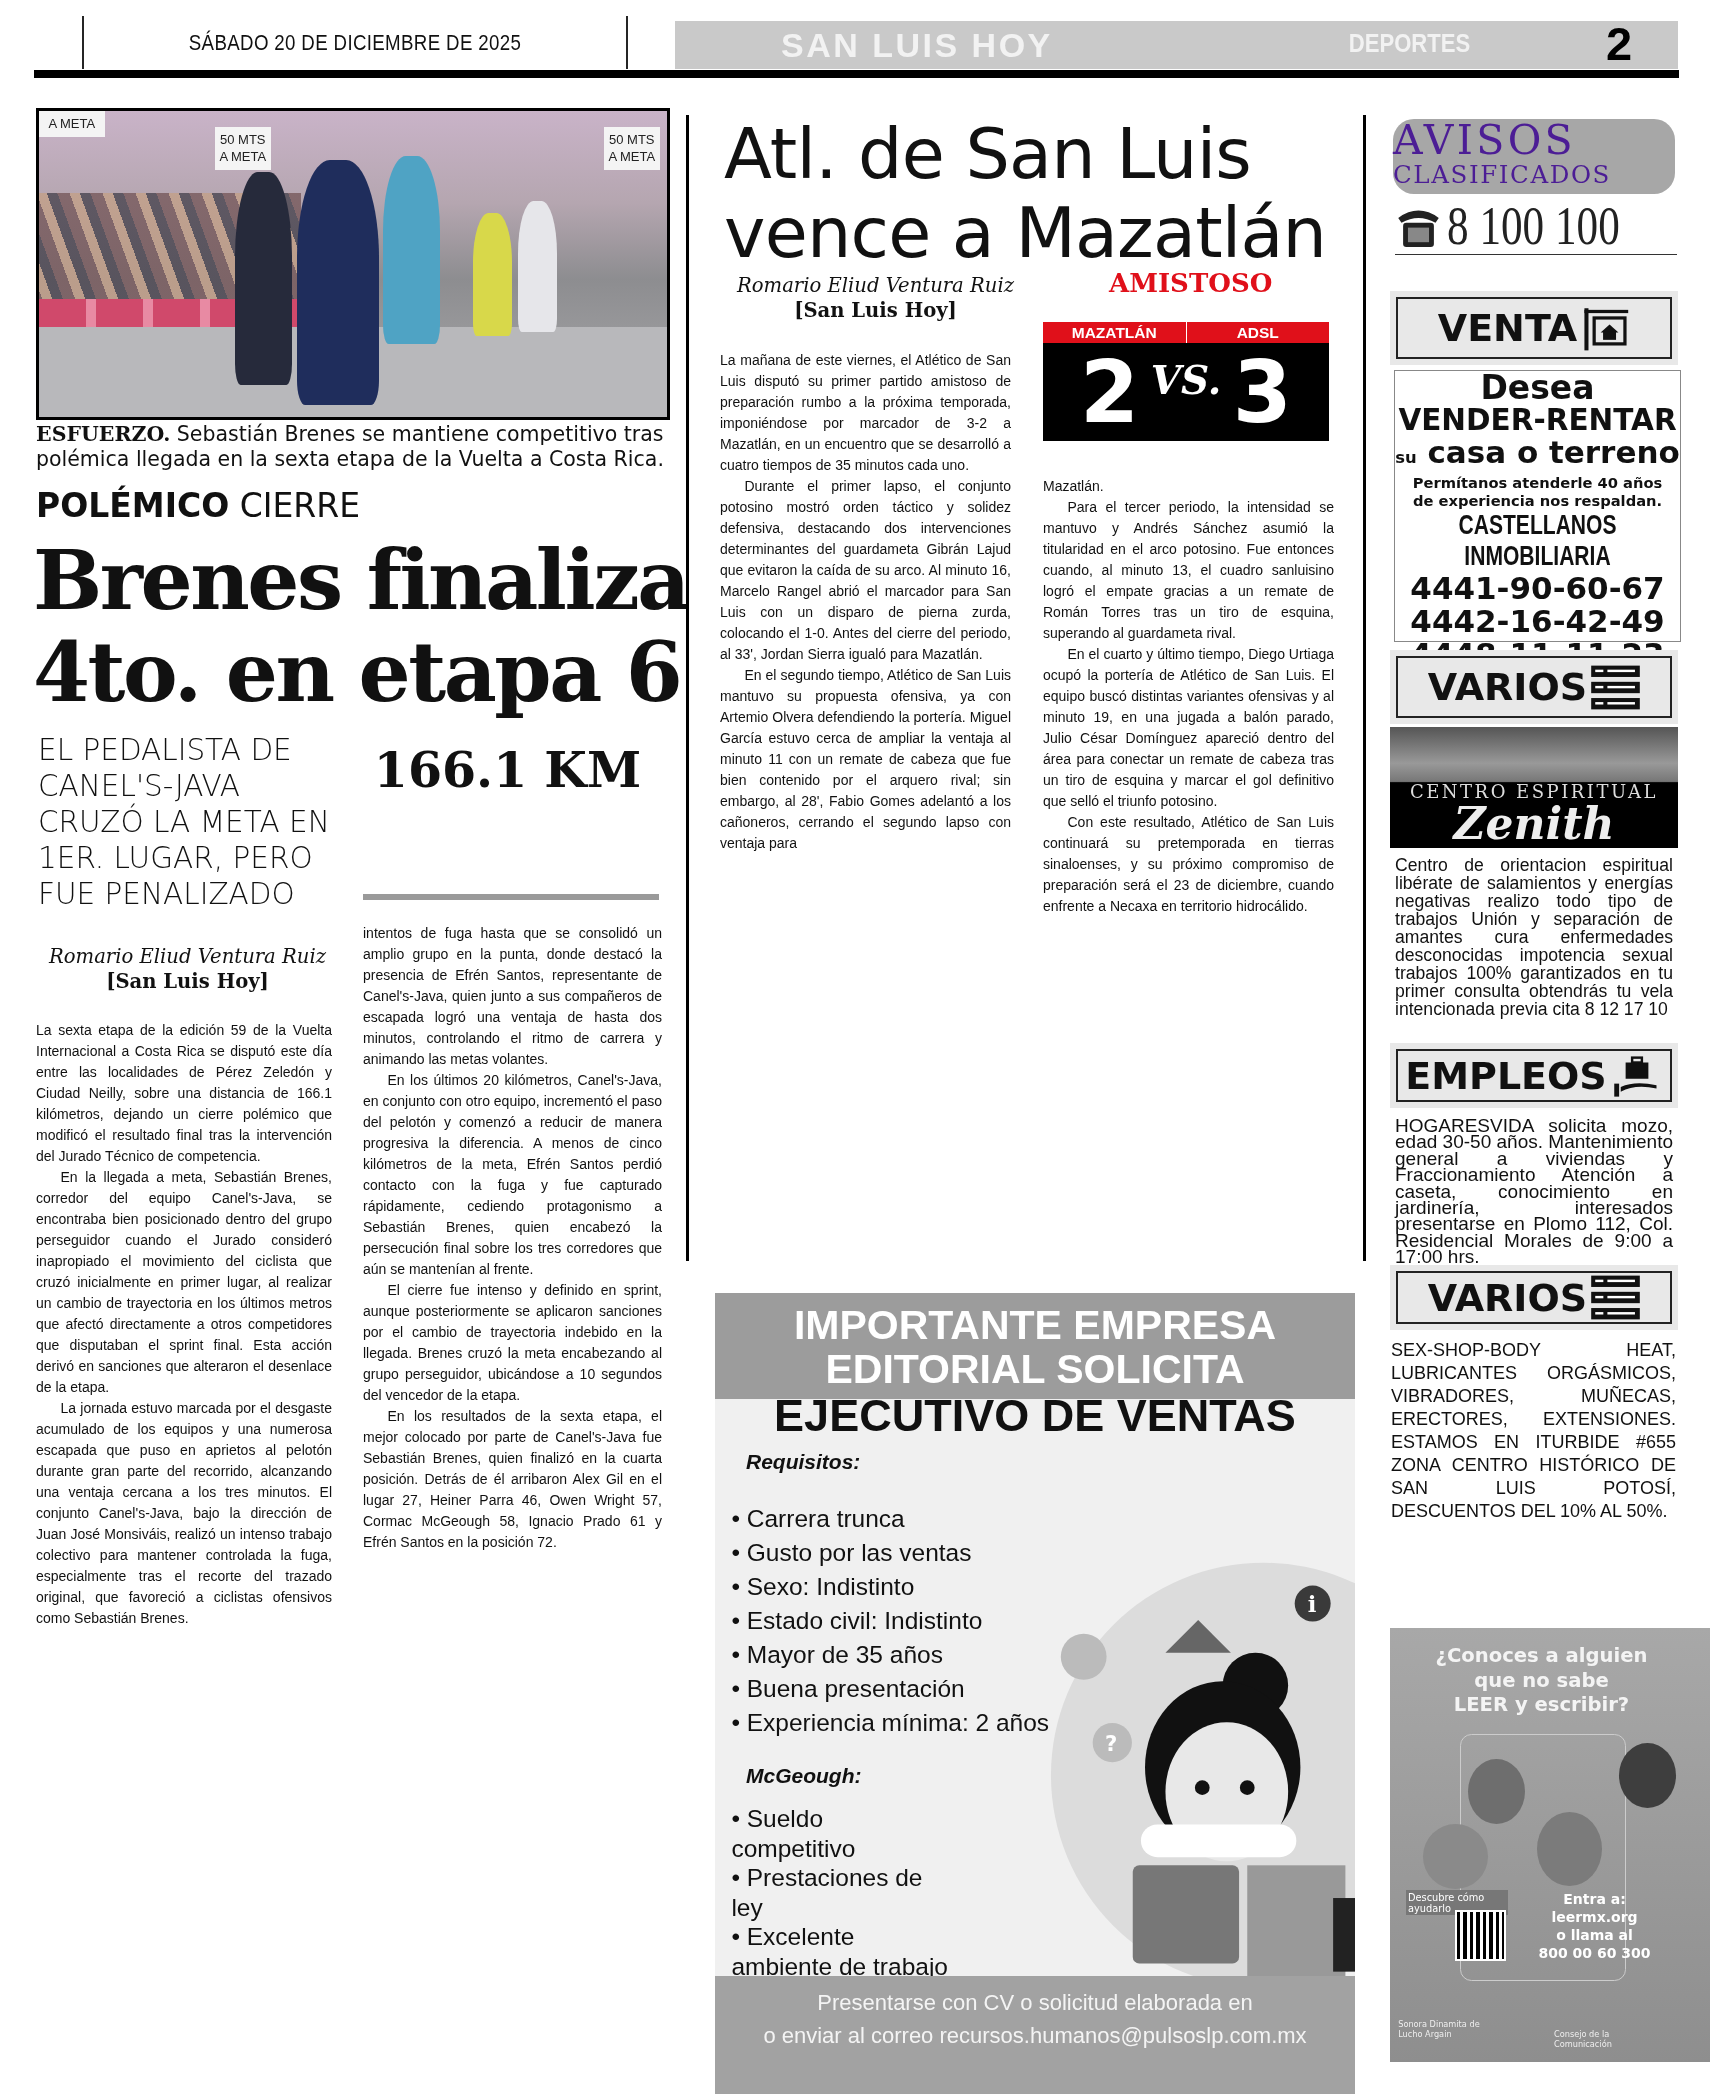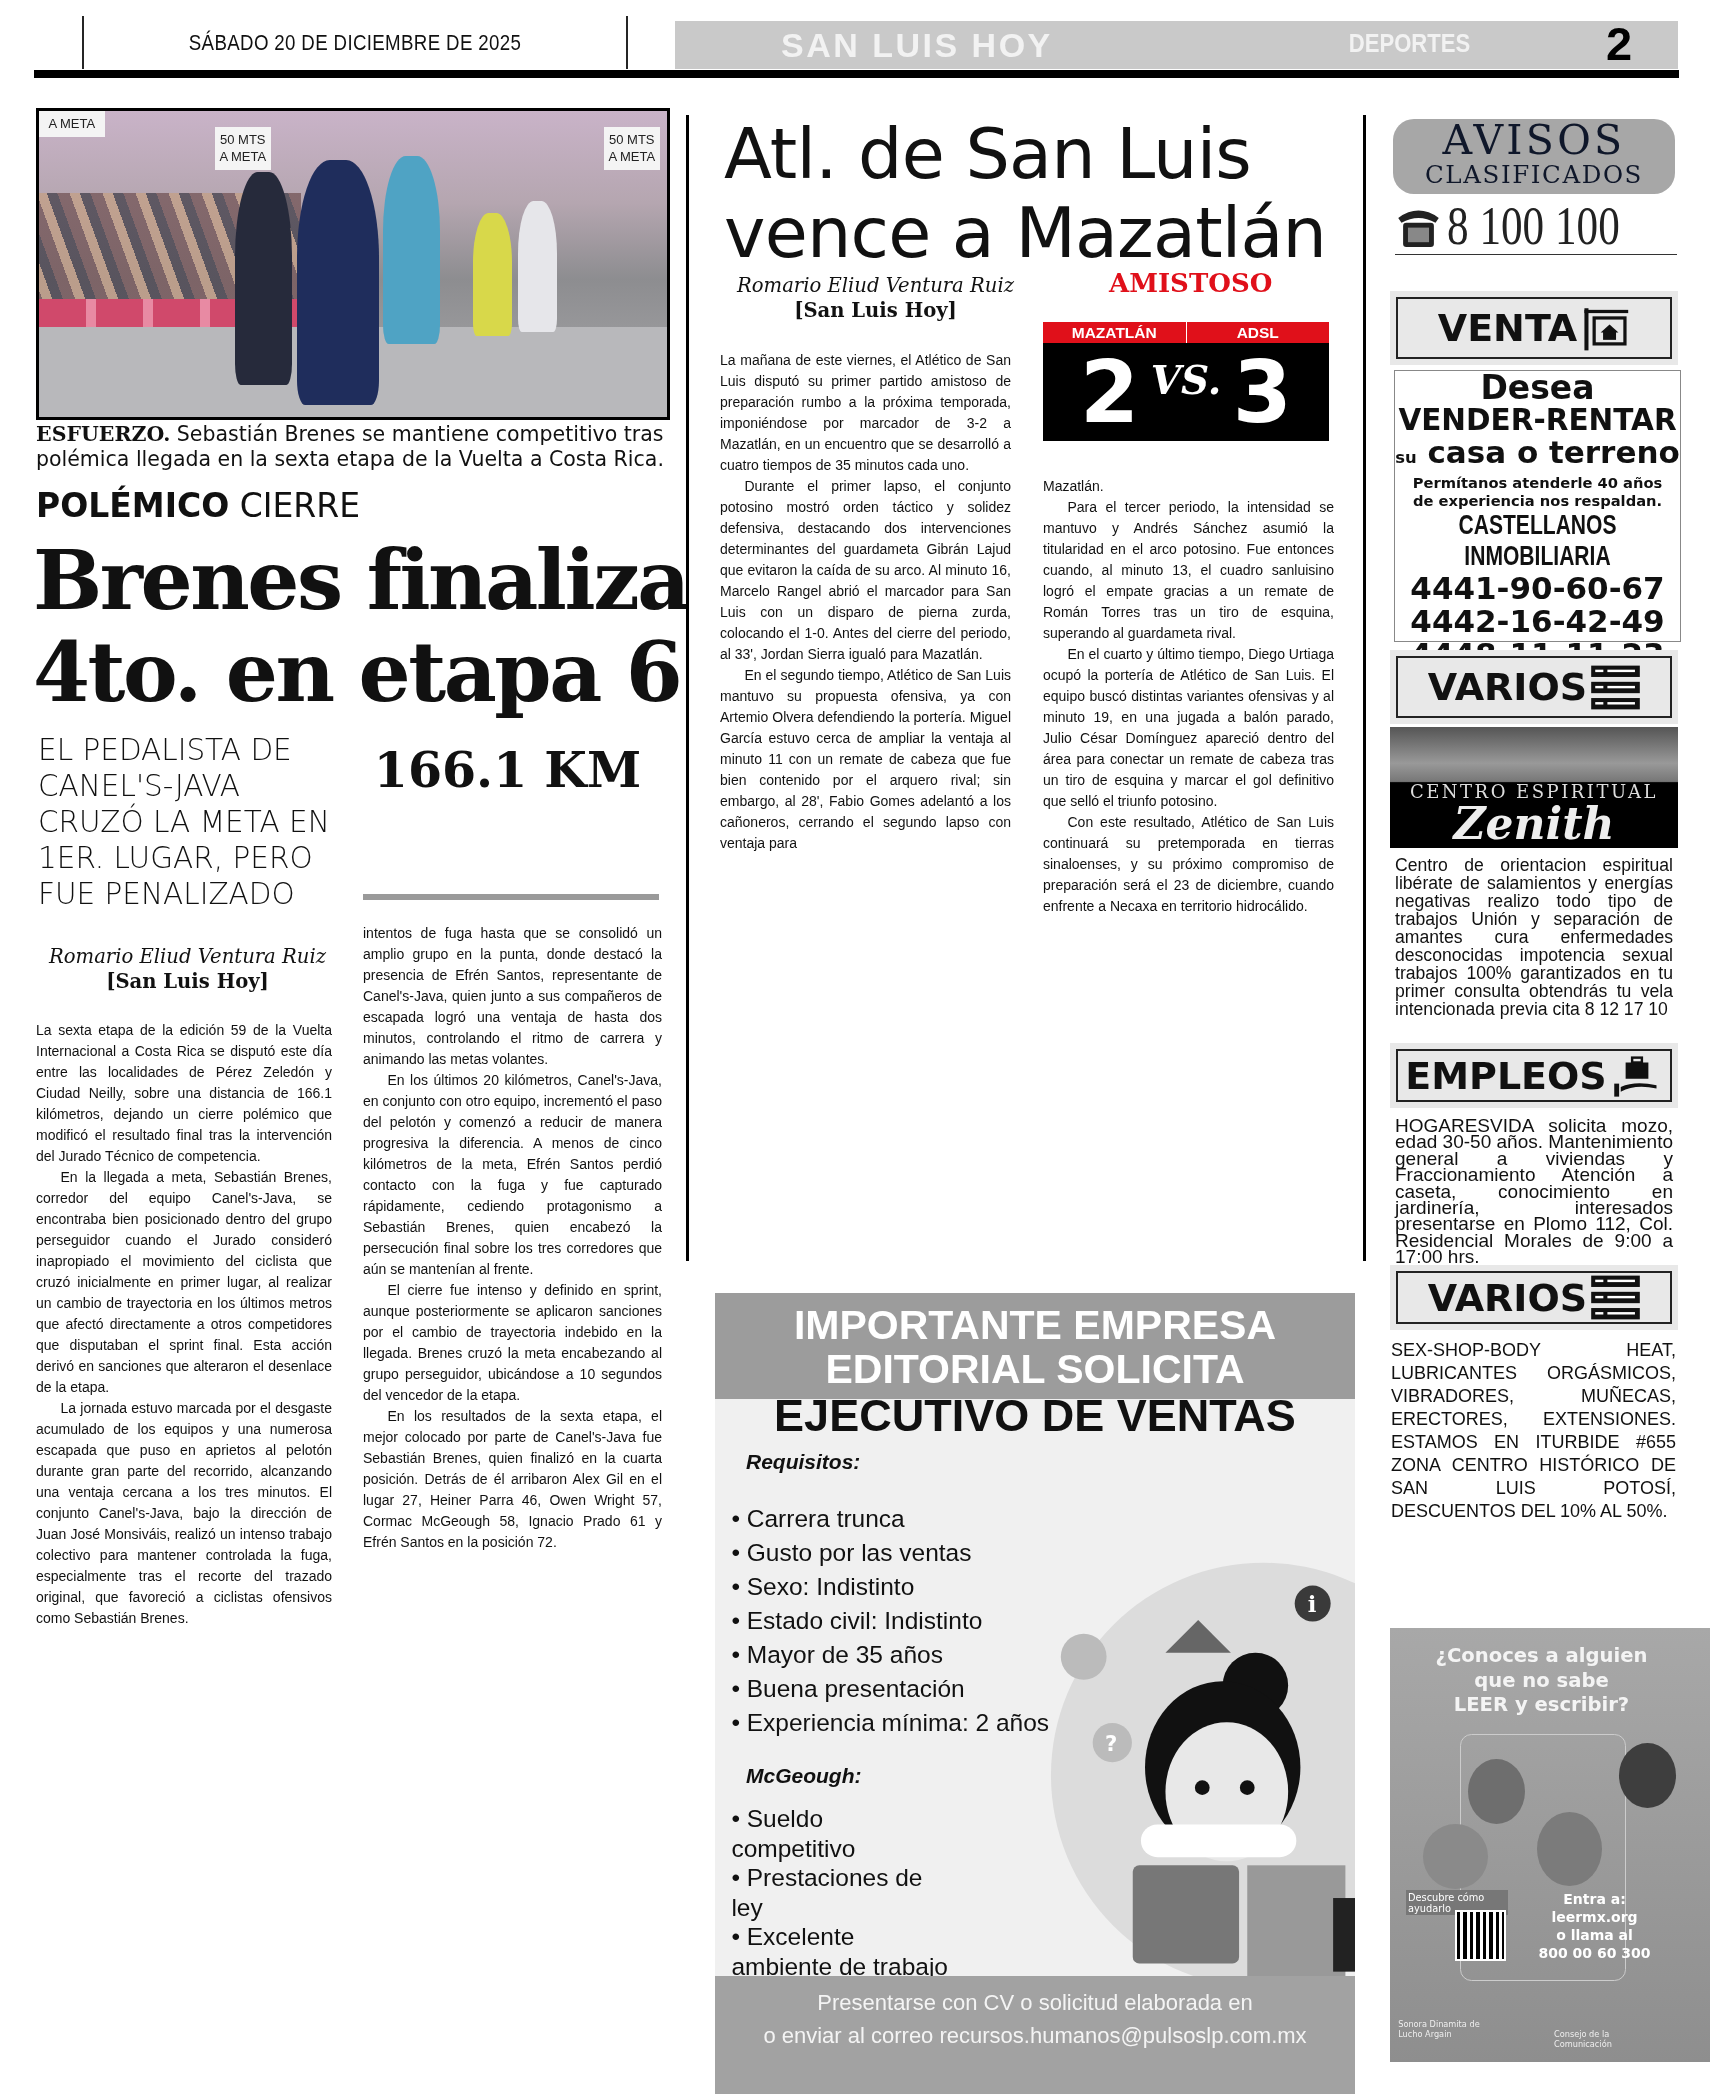--- a/index.html
+++ b/index.html
@@ -51,21 +51,21 @@
   
   .ad{left:715px;top:1293px;width:640px;height:802px;background:#f0f0f0;overflow:hidden;}
   .ad-top{position:absolute;left:0;top:0;width:100%;height:106px;background:#9c9c9c;color:#fff;font-family:"Liberation Sans",sans-serif;font-weight:bold;font-size:41px;line-height:44px;text-align:center;padding-top:9.8px;box-sizing:border-box;}
   .ad-title{position:absolute;left:0;top:97px;width:100%;text-align:center;font-family:"Liberation Sans",sans-serif;font-weight:bold;font-size:45px;color:#111;}
   .ad-req-h{position:absolute;left:31px;top:157px;font-family:"Liberation Sans",sans-serif;font-weight:bold;font-style:italic;font-size:21px;}
   .ad-list{position:absolute;left:16.4px;margin:0;padding:0;list-style:none;font-family:"Liberation Sans",sans-serif;font-size:24.5px;line-height:34px;}
   .ad-list li:before{content:"• ";}
   .ad-off-h{position:absolute;left:31px;top:471px;font-family:"Liberation Sans",sans-serif;font-weight:bold;font-style:italic;font-size:21px;}
   .ad-bottom{position:absolute;left:0;bottom:0;width:100%;height:119px;background:#a2a2a2;color:#f4f4f4;font-family:"Liberation Sans",sans-serif;font-size:22px;line-height:33px;text-align:center;padding-top:9.8px;box-sizing:border-box;}
   .ad-illus{position:absolute;left:303px;top:237px;width:344px;height:458px;}
-  .avisos{left:1393px;top:119px;width:282px;height:75px;background:#a7a7a7;border-radius:21px;color:#0f172a;text-align:center;font-family:"DejaVu Serif",serif;}
+  .avisos{left:1393px;top:119px;width:282px;height:75px;background:#a7a7a7;border-radius:21px;color:#4c1d95;font-family:"DejaVu Serif",serif;}
   .avisos .a1{font-size:41px;line-height:43px;letter-spacing:3.3px;}
   .avisos .a2{font-size:24.5px;line-height:26px;letter-spacing:1.6px;}
   .phone{left:1395px;top:198px;width:282px;height:56px;display:flex;align-items:center;gap:4.9px;border-bottom:1.6px solid #333;}
   .phone .num{font-family:"Liberation Serif",serif;font-size:54px;transform:scaleX(0.8);transform-origin:left;color:#222;white-space:nowrap;}
   .secbox{position:absolute;left:1390px;width:288px;background:#e8e8e8;padding:5.7px;box-sizing:border-box;}
   .secbox .inner{border:2.5px solid #222;height:100%;box-sizing:border-box;display:flex;align-items:center;justify-content:center;gap:4px;font-family:"DejaVu Sans",sans-serif;font-weight:bold;font-size:38px;}
   .venta-body{left:1394px;top:317px;width:285px;height:327px;border:0.8px solid #888;text-align:center;font-family:"DejaVu Sans",sans-serif;font-weight:bold;}
   .zenith{left:1390px;top:727px;width:288px;height:121px;background:linear-gradient(180deg,#555 0%,#999 30%,#777 45%,#000 46%,#000 100%);overflow:hidden;}
   .zenith .t1{position:absolute;top:54px;width:100%;text-align:center;color:#ddd;font-family:"DejaVu Serif",serif;font-size:18px;letter-spacing:2.5px;}
   .zenith .t2{position:absolute;top:72px;width:100%;text-align:center;color:#eee;font-family:"DejaVu Serif",serif;font-style:italic;font-weight:bold;font-size:44px;line-height:49px;}

